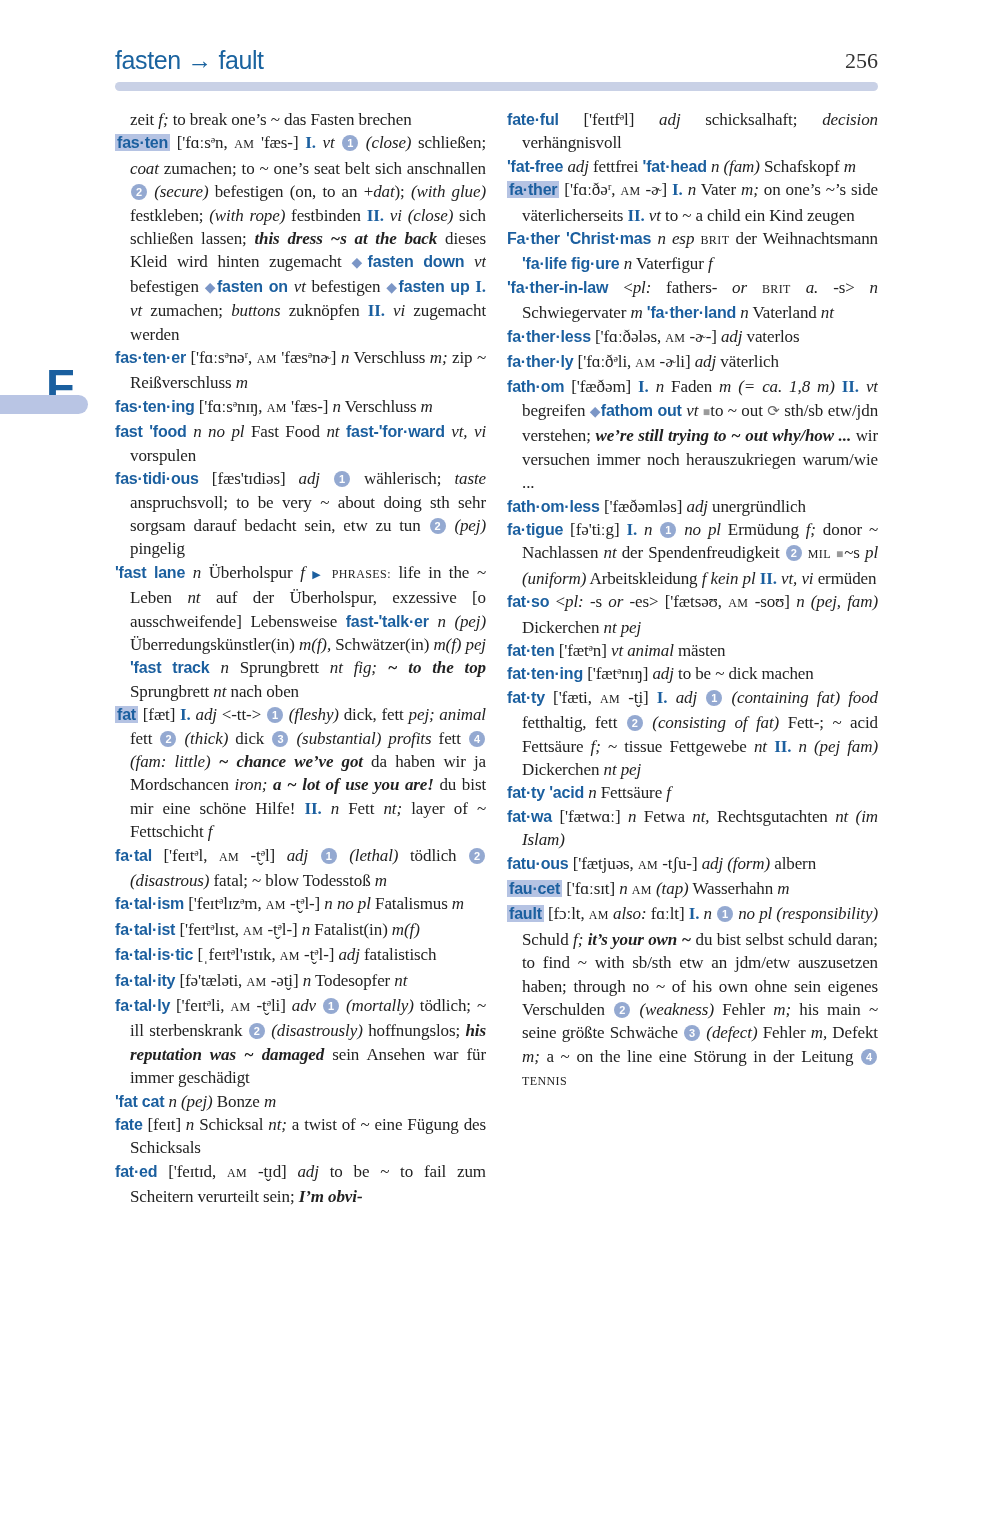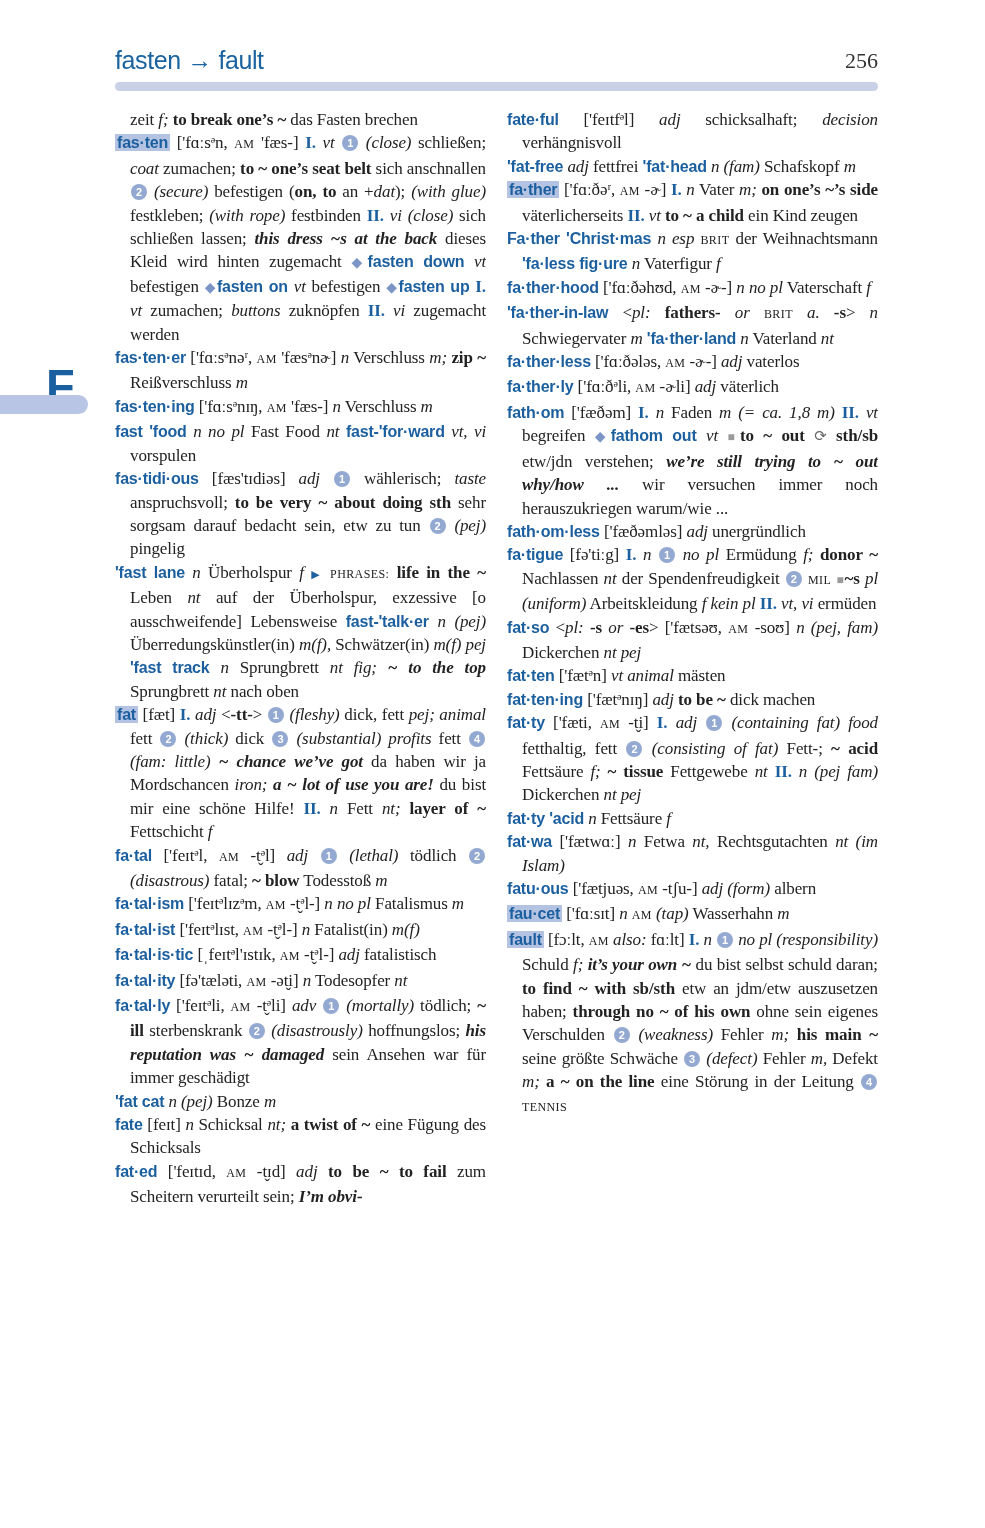--- a/index.html
+++ b/index.html
@@ -17,21 +17,21 @@
   #tab-letter{position:absolute;left:46px;top:358px;font-family:"Liberation Sans",sans-serif;
               font-weight:bold;font-size:47px;color:#1a5f9f;}
   
   #cols{position:absolute;left:115px;top:108px;width:764px;height:1385px;display:flex;gap:21px;}
   .col{width:371px;height:1385px;overflow:hidden;}
   .entry{margin:0;text-align:justify;font-size:17px;line-height:23.4px;letter-spacing:-0.1px;
          text-indent:-15px;padding-left:15px;}
   .entry.cont{text-indent:0;}
   .s-r{}
   .s-i{font-style:italic;}
-  .s-b{font-weight:bold;}
+  .s-b{font-weight:normal;}
   .s-bi{font-weight:bold;font-style:italic;}
   .s-hw{font-family:"Liberation Sans",sans-serif;font-weight:bold;font-size:16px;
         color:#1b5f9f;letter-spacing:-0.2px;}
   .s-hl{background:#b5c3e3;padding:0 2px;}
   .s-sc{font-size:12px;letter-spacing:0.4px;}
   .s-rom{font-weight:bold;color:#1b5f9f;}
   .s-num{display:inline-block;width:16px;height:16px;border-radius:50%;background:#94a9d1;
          color:#fff;font-family:"Liberation Sans",sans-serif;font-weight:bold;font-size:11px;
          line-height:16px;text-align:center;text-indent:0;vertical-align:1px;margin:0 1px;}
   .s-dia{color:#7b96c6;font-size:14px;}
@@ -65,22 +65,21 @@
         <p class="entry"><span class="s-hw">fa·tal·ity</span><span class="s-r"> [fə'tæləti, </span><span class="s-sc">AM</span><span class="s-r"> -ət̬i] </span><span class="s-i">n</span><span class="s-r"> Todesopfer </span><span class="s-i">nt</span></p>
         <p class="entry"><span class="s-hw">fa·tal·ly</span><span class="s-r"> ['feɪtᵊli, </span><span class="s-sc">AM</span><span class="s-r"> -t̬ᵊli] </span><span class="s-i">adv</span><span class="s-r"> </span><span class="s-num">1</span><span class="s-i"> (mortally)</span><span class="s-r"> tödlich; </span><span class="s-b">~ ill</span><span class="s-r"> sterbenskrank </span><span class="s-num">2</span><span class="s-i"> (disastrously)</span><span class="s-r"> hoffnungslos; </span><span class="s-bi">his reputation was ~ damaged</span><span class="s-r"> sein Ansehen war für immer geschädigt</span></p>
         <p class="entry"><span class="s-hw">'fat cat</span><span class="s-r"> </span><span class="s-i">n (pej)</span><span class="s-r"> Bonze </span><span class="s-i">m</span></p>
         <p class="entry"><span class="s-hw">fate</span><span class="s-r"> [feɪt] </span><span class="s-i">n</span><span class="s-r"> Schicksal </span><span class="s-i">nt;</span><span class="s-b"> a twist of ~</span><span class="s-r"> eine Fügung des Schicksals</span></p>
         <p class="entry"><span class="s-hw">fat·ed</span><span class="s-r"> ['feɪtɪd, </span><span class="s-sc">AM</span><span class="s-r"> -t̬ɪd] </span><span class="s-i">adj</span><span class="s-b"> to be ~ to fail</span><span class="s-r"> zum Scheitern verurteilt sein; </span><span class="s-bi">I’m obvi-</span></p>
       </div>
     <div class="col" id="col-right">
         <p class="entry"><span class="s-hw">fate·ful</span><span class="s-r"> ['feɪtfᵊl] </span><span class="s-i">adj</span><span class="s-r"> schicksalhaft; </span><span class="s-i">decision</span><span class="s-r"> verhängnisvoll</span></p>
         <p class="entry"><span class="s-hw">'fat-free</span><span class="s-r"> </span><span class="s-i">adj</span><span class="s-r"> fettfrei </span><span class="s-hw">'fat·head</span><span class="s-r"> </span><span class="s-i">n (fam)</span><span class="s-r"> Schafskopf </span><span class="s-i">m</span></p>
         <p class="entry"><span class="s-hw s-hl">fa·ther</span><span class="s-r"> ['fɑːðəʳ, </span><span class="s-sc">AM</span><span class="s-r"> -ɚ] </span><span class="s-rom">I.</span><span class="s-i"> n</span><span class="s-r"> Vater </span><span class="s-i">m;</span><span class="s-b"> on one’s ~’s side</span><span class="s-r"> väterlicherseits </span><span class="s-rom">II.</span><span class="s-i"> vt</span><span class="s-b"> to ~ a child</span><span class="s-r"> ein Kind zeugen</span></p>
-        <p class="entry"><span class="s-hw">Fa·ther 'Christ·mas</span><span class="s-r"> </span><span class="s-i">n esp</span><span class="s-r"> </span><span class="s-sc">BRIT</span><span class="s-r"> der Weihnachtsmann </span><span class="s-hw">'fa·less fig·ure</span><span class="s-r"> </span><span class="s-i">n</span><span class="s-r"> Vaterfigur </span><span class="s-i">f</span></p>
-        <p class="entry"><span class="s-hw">fa·ther·hood</span><span class="s-r"> ['fɑːðəhʊd, </span><span class="s-sc">AM</span><span class="s-r"> -ɚ-] </span><span class="s-i">n no pl</span><span class="s-r"> Vaterschaft </span><span class="s-i">f</span></p>
+        <p class="entry"><span class="s-hw">Fa·ther 'Christ·mas</span><span class="s-r"> </span><span class="s-i">n esp</span><span class="s-r"> </span><span class="s-sc">BRIT</span><span class="s-r"> der Weihnachtsmann </span><span class="s-hw">'fa·life fig·ure</span><span class="s-r"> </span><span class="s-i">n</span><span class="s-r"> Vaterfigur </span><span class="s-i">f</span></p>
         <p class="entry"><span class="s-hw">'fa·ther-in-law</span><span class="s-r"> &lt;</span><span class="s-i">pl:</span><span class="s-r"> </span><span class="s-b">fathers-</span><span class="s-r"> </span><span class="s-i">or</span><span class="s-r"> </span><span class="s-sc">BRIT</span><span class="s-r"> </span><span class="s-i">a.</span><span class="s-r"> </span><span class="s-b">-s</span><span class="s-r">&gt; </span><span class="s-i">n</span><span class="s-r"> Schwiegervater </span><span class="s-i">m</span><span class="s-r"> </span><span class="s-hw">'fa·ther·land</span><span class="s-r"> </span><span class="s-i">n</span><span class="s-r"> Vaterland </span><span class="s-i">nt</span></p>
         <p class="entry"><span class="s-hw">fa·ther·less</span><span class="s-r"> ['fɑːðələs, </span><span class="s-sc">AM</span><span class="s-r"> -ɚ-] </span><span class="s-i">adj</span><span class="s-r"> vaterlos</span></p>
         <p class="entry"><span class="s-hw">fa·ther·ly</span><span class="s-r"> ['fɑːðᵊli, </span><span class="s-sc">AM</span><span class="s-r"> -ɚli] </span><span class="s-i">adj</span><span class="s-r"> väterlich</span></p>
         <p class="entry"><span class="s-hw">fath·om</span><span class="s-r"> ['fæðəm] </span><span class="s-rom">I.</span><span class="s-i"> n</span><span class="s-r"> Faden </span><span class="s-i">m (= ca. 1,8 m)</span><span class="s-r"> </span><span class="s-rom">II.</span><span class="s-i"> vt</span><span class="s-r"> begreifen </span><span class="s-dia">◆</span><span class="s-hw">fathom out</span><span class="s-r"> </span><span class="s-i">vt</span><span class="s-r"> </span><span class="s-sq">■</span><span class="s-b">to ~ out </span><span class="s-circ">⟳</span><span class="s-b"> sth/sb</span><span class="s-r"> etw/jdn verstehen; </span><span class="s-bi">we’re still trying to ~ out why/how ...</span><span class="s-r"> wir versuchen immer noch herauszukriegen warum/wie ...</span></p>
         <p class="entry"><span class="s-hw">fath·om·less</span><span class="s-r"> ['fæðəmləs] </span><span class="s-i">adj</span><span class="s-r"> unergründlich</span></p>
         <p class="entry"><span class="s-hw">fa·tigue</span><span class="s-r"> [fə'tiːg] </span><span class="s-rom">I.</span><span class="s-i"> n</span><span class="s-r"> </span><span class="s-num">1</span><span class="s-i"> no pl</span><span class="s-r"> Ermüdung </span><span class="s-i">f;</span><span class="s-b"> donor ~</span><span class="s-r"> Nachlassen </span><span class="s-i">nt</span><span class="s-r"> der Spendenfreudigkeit </span><span class="s-num">2</span><span class="s-r"> </span><span class="s-sc">MIL</span><span class="s-r"> </span><span class="s-sq">■</span><span class="s-b">~s</span><span class="s-r"> </span><span class="s-i">pl (uniform)</span><span class="s-r"> Arbeitskleidung </span><span class="s-i">f kein pl</span><span class="s-r"> </span><span class="s-rom">II.</span><span class="s-i"> vt, vi</span><span class="s-r"> ermüden</span></p>
         <p class="entry"><span class="s-hw">fat·so</span><span class="s-r"> &lt;</span><span class="s-i">pl:</span><span class="s-r"> </span><span class="s-b">-s</span><span class="s-r"> </span><span class="s-i">or</span><span class="s-r"> </span><span class="s-b">-es</span><span class="s-r">&gt; ['fætsəʊ, </span><span class="s-sc">AM</span><span class="s-r"> -soʊ] </span><span class="s-i">n (pej, fam)</span><span class="s-r"> Dickerchen </span><span class="s-i">nt pej</span></p>
         <p class="entry"><span class="s-hw">fat·ten</span><span class="s-r"> ['fætᵊn] </span><span class="s-i">vt animal</span><span class="s-r"> mästen</span></p>
         <p class="entry"><span class="s-hw">fat·ten·ing</span><span class="s-r"> ['fætᵊnɪŋ] </span><span class="s-i">adj</span><span class="s-b"> to be ~</span><span class="s-r"> dick machen</span></p>
         <p class="entry"><span class="s-hw">fat·ty</span><span class="s-r"> ['fæti, </span><span class="s-sc">AM</span><span class="s-r"> -t̬i] </span><span class="s-rom">I.</span><span class="s-i"> adj</span><span class="s-r"> </span><span class="s-num">1</span><span class="s-i"> (containing fat) food</span><span class="s-r"> fetthaltig, fett </span><span class="s-num">2</span><span class="s-i"> (consisting of fat)</span><span class="s-r"> Fett-; </span><span class="s-b">~ acid</span><span class="s-r"> Fettsäure </span><span class="s-i">f;</span><span class="s-b"> ~ tissue</span><span class="s-r"> Fettgewebe </span><span class="s-i">nt</span><span class="s-r"> </span><span class="s-rom">II.</span><span class="s-i"> n (pej fam)</span><span class="s-r"> Dickerchen </span><span class="s-i">nt pej</span></p>

